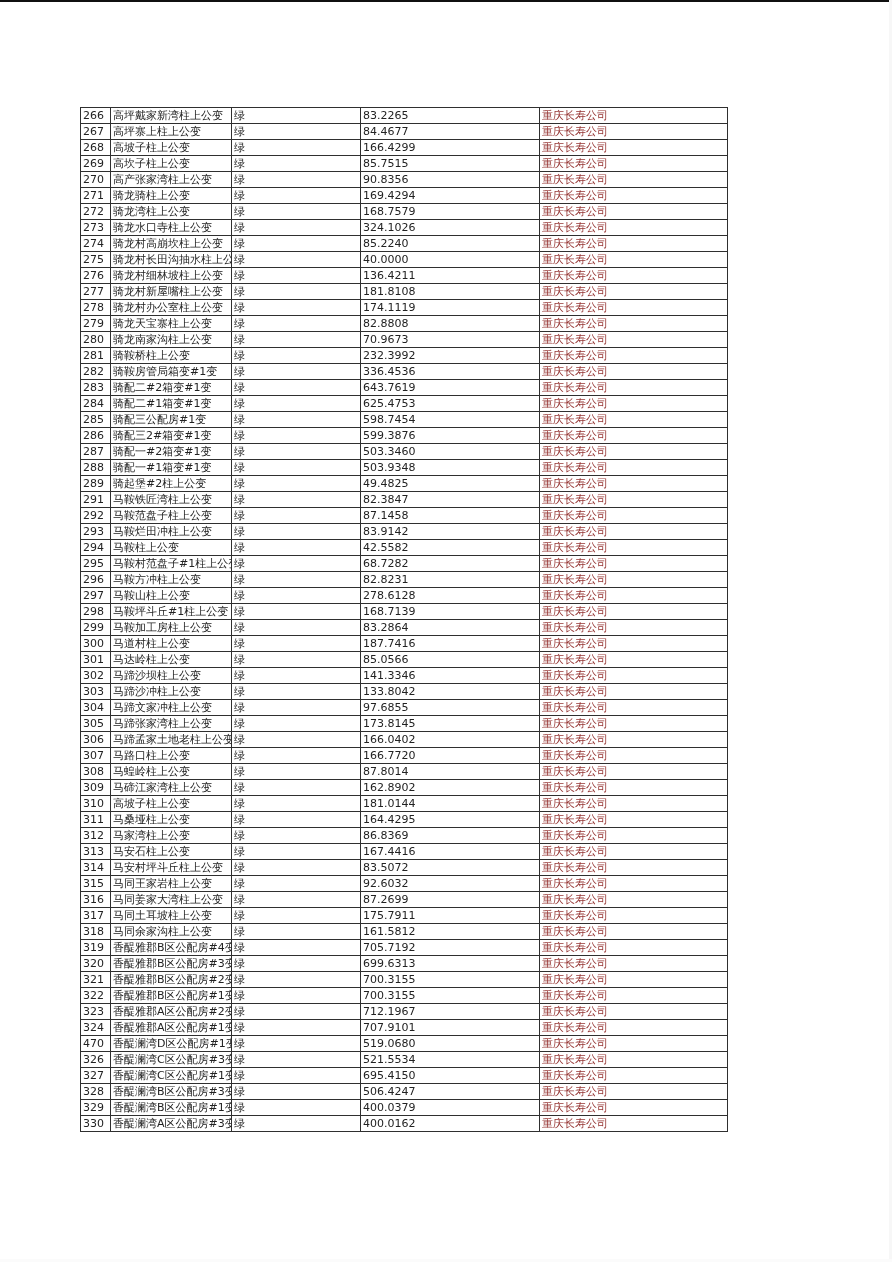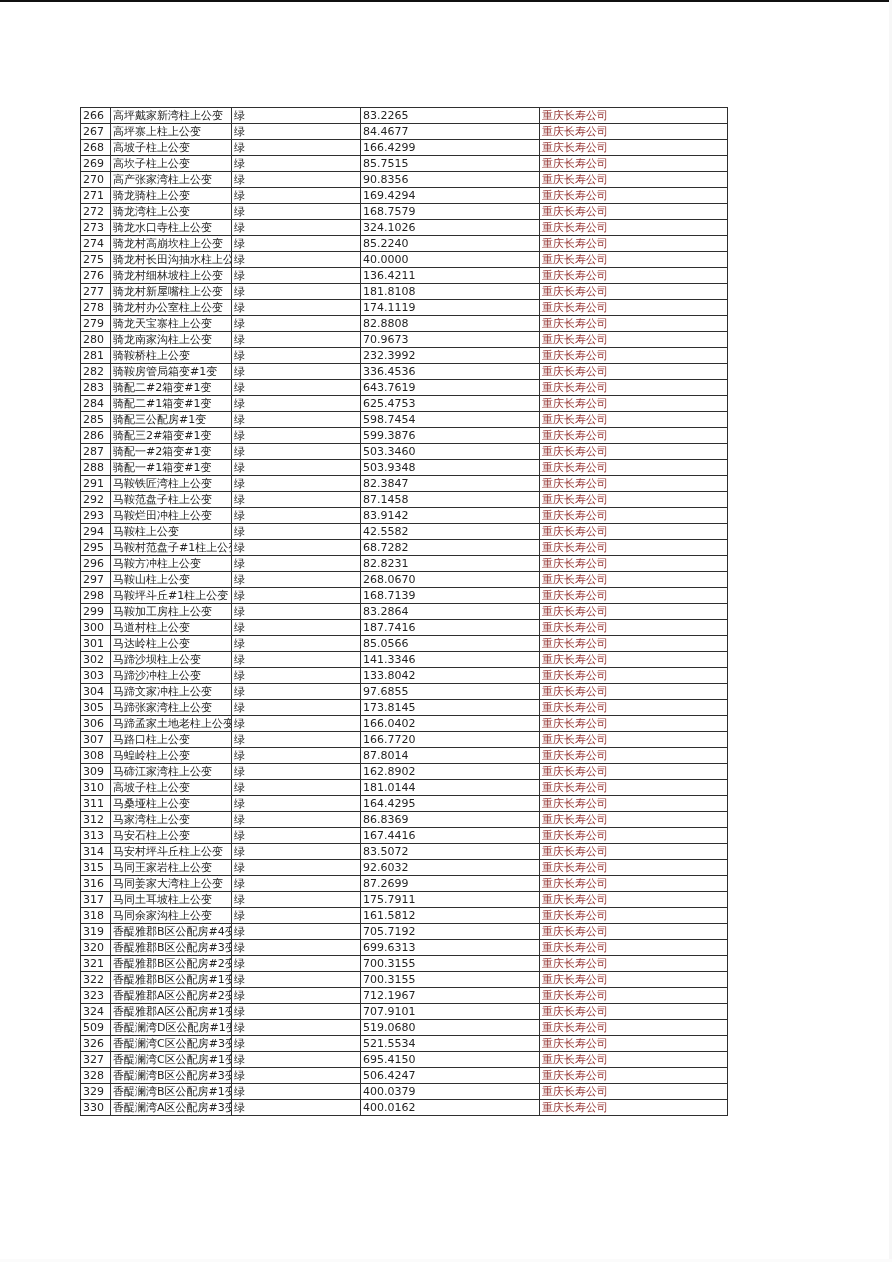--- a/index.html
+++ b/index.html
@@ -228,20 +228,27 @@
         <td class="c4">重庆长寿公司</td>
       </tr>
       <tr>
         <td class="c0">288</td>
         <td class="c1">骑配一#1箱变#1变</td>
         <td class="c2">绿</td>
         <td class="c3">503.9348</td>
         <td class="c4">重庆长寿公司</td>
       </tr>
       <tr>
+        <td class="c0">289</td>
+        <td class="c1">骑起堡#2柱上公变</td>
+        <td class="c2">绿</td>
+        <td class="c3">49.4825</td>
+        <td class="c4">重庆长寿公司</td>
+      </tr>
+      <tr>
         <td class="c0">291</td>
         <td class="c1">马鞍铁匠湾柱上公变</td>
         <td class="c2">绿</td>
         <td class="c3">82.3847</td>
         <td class="c4">重庆长寿公司</td>
       </tr>
       <tr>
         <td class="c0">292</td>
         <td class="c1">马鞍范盘子柱上公变</td>
         <td class="c2">绿</td>
@@ -273,21 +280,21 @@
         <td class="c0">296</td>
         <td class="c1">马鞍方冲柱上公变</td>
         <td class="c2">绿</td>
         <td class="c3">82.8231</td>
         <td class="c4">重庆长寿公司</td>
       </tr>
       <tr>
         <td class="c0">297</td>
         <td class="c1">马鞍山柱上公变</td>
         <td class="c2">绿</td>
-        <td class="c3">268.0670</td>
+        <td class="c3">278.6128</td>
         <td class="c4">重庆长寿公司</td>
       </tr>
       <tr>
         <td class="c0">298</td>
         <td class="c1">马鞍坪斗丘#1柱上公变</td>
         <td class="c2">绿</td>
         <td class="c3">168.7139</td>
         <td class="c4">重庆长寿公司</td>
       </tr>
       <tr>
@@ -466,21 +473,21 @@
         <td class="c4">重庆长寿公司</td>
       </tr>
       <tr>
         <td class="c0">324</td>
         <td class="c1">香醍雅郡A区公配房#1变</td>
         <td class="c2">绿</td>
         <td class="c3">707.9101</td>
         <td class="c4">重庆长寿公司</td>
       </tr>
       <tr>
-        <td class="c0">509</td>
+        <td class="c0">470</td>
         <td class="c1">香醍澜湾D区公配房#1变</td>
         <td class="c2">绿</td>
         <td class="c3">519.0680</td>
         <td class="c4">重庆长寿公司</td>
       </tr>
       <tr>
         <td class="c0">326</td>
         <td class="c1">香醍澜湾C区公配房#3变</td>
         <td class="c2">绿</td>
         <td class="c3">521.5534</td>

